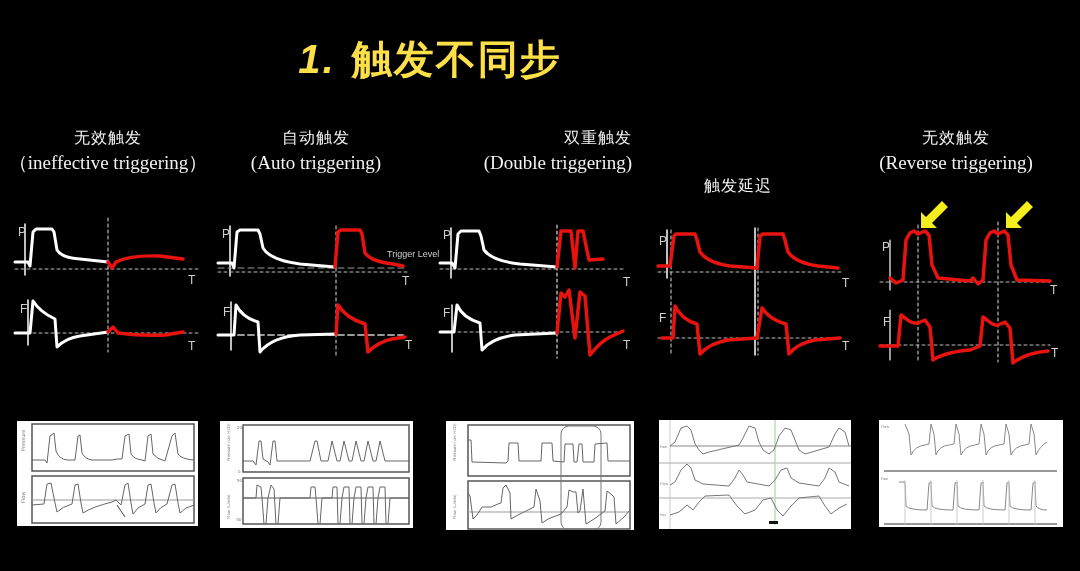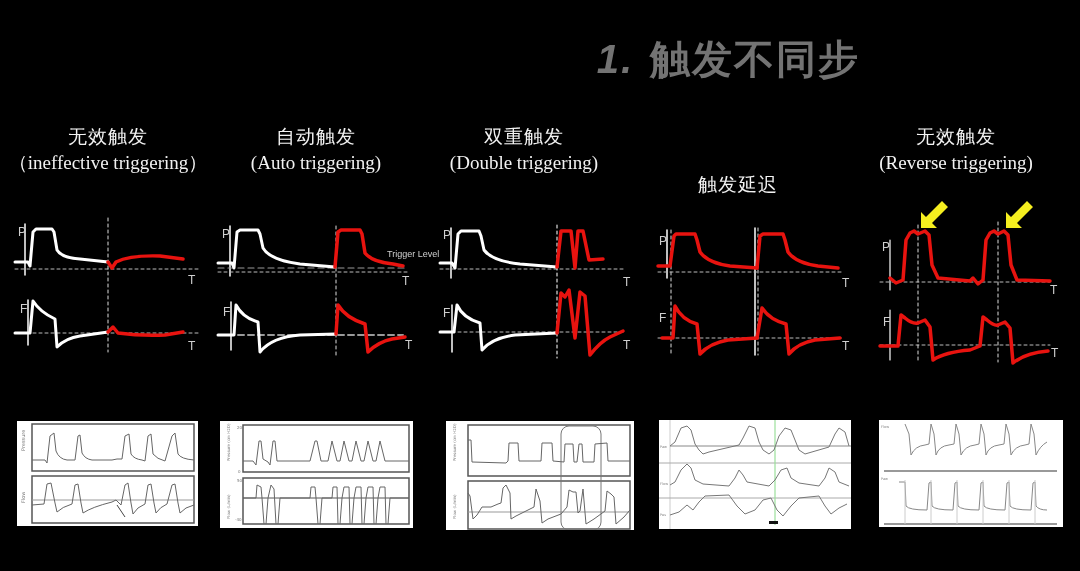--- a/index.html
+++ b/index.html
@@ -1,20 +1,20 @@
 <!DOCTYPE html>
 <html><head>
 <meta charset="utf-8">
 <style>
   html, body { margin:0; padding:0; background:#000; }
   body { width:1080px; height:571px; position:relative; overflow:hidden; font-family:"DejaVu Sans", sans-serif; }
-  .title { position:absolute; left:0; width:860px; top:32px; text-align:right; color:#737373; font-size:40px; font-weight:bold; letter-spacing:2px; }
+  .title { position:absolute; left:0; width:860px; top:32px; text-align:center; color:#fde047; font-size:40px; font-weight:bold; letter-spacing:2px; }
   .title .num { font-style:italic; font-family:"Liberation Sans", sans-serif; }
   .col-head { position:absolute; top:126px; width:216px; text-align:center; color:#f2f2f2; }
-  .col-head .zh { font-size:19px; line-height:24px; letter-spacing:1px;font-family:Liberation Mono, monospace; }
+  .col-head .zh { font-size:16px; line-height:24px; letter-spacing:1px; }
   .col-head .en { font-family:"Liberation Serif", serif; font-size:19px; line-height:26px; }
   svg.diag { position:absolute; top:195px; left:0; }
   .photo { position:absolute; background:#fff; }
   .photo svg { position:absolute; left:0; top:0; }
   .lbl { font-family:"Liberation Sans", sans-serif; fill:#cfcfcf; }
 </style>
 </head>
 <body>
 
 <div class="title">
@@ -23,21 +23,21 @@
 </div>
 
 <div class="col-head" style="left:0px;">
   <div class="zh">无效触发</div>
   <div class="en">（ineffective triggering）</div>
 </div>
 <div class="col-head" style="left:208px;">
   <div class="zh">自动触发</div>
   <div class="en">(Auto triggering)</div>
 </div>
-<div class="col-head" style="left:416px;">
+<div class="col-head" style="left:416px;text-align:right;">
   <div class="zh">双重触发</div>
   <div class="en">(Double triggering)</div>
 </div>
 <div class="col-head" style="left:630px;margin-top:48px;">
   <div class="zh">触发延迟</div>
 </div>
 <div class="col-head" style="left:848px;">
   <div class="zh">无效触发</div>
   <div class="en">(Reverse triggering)</div>
 </div>

